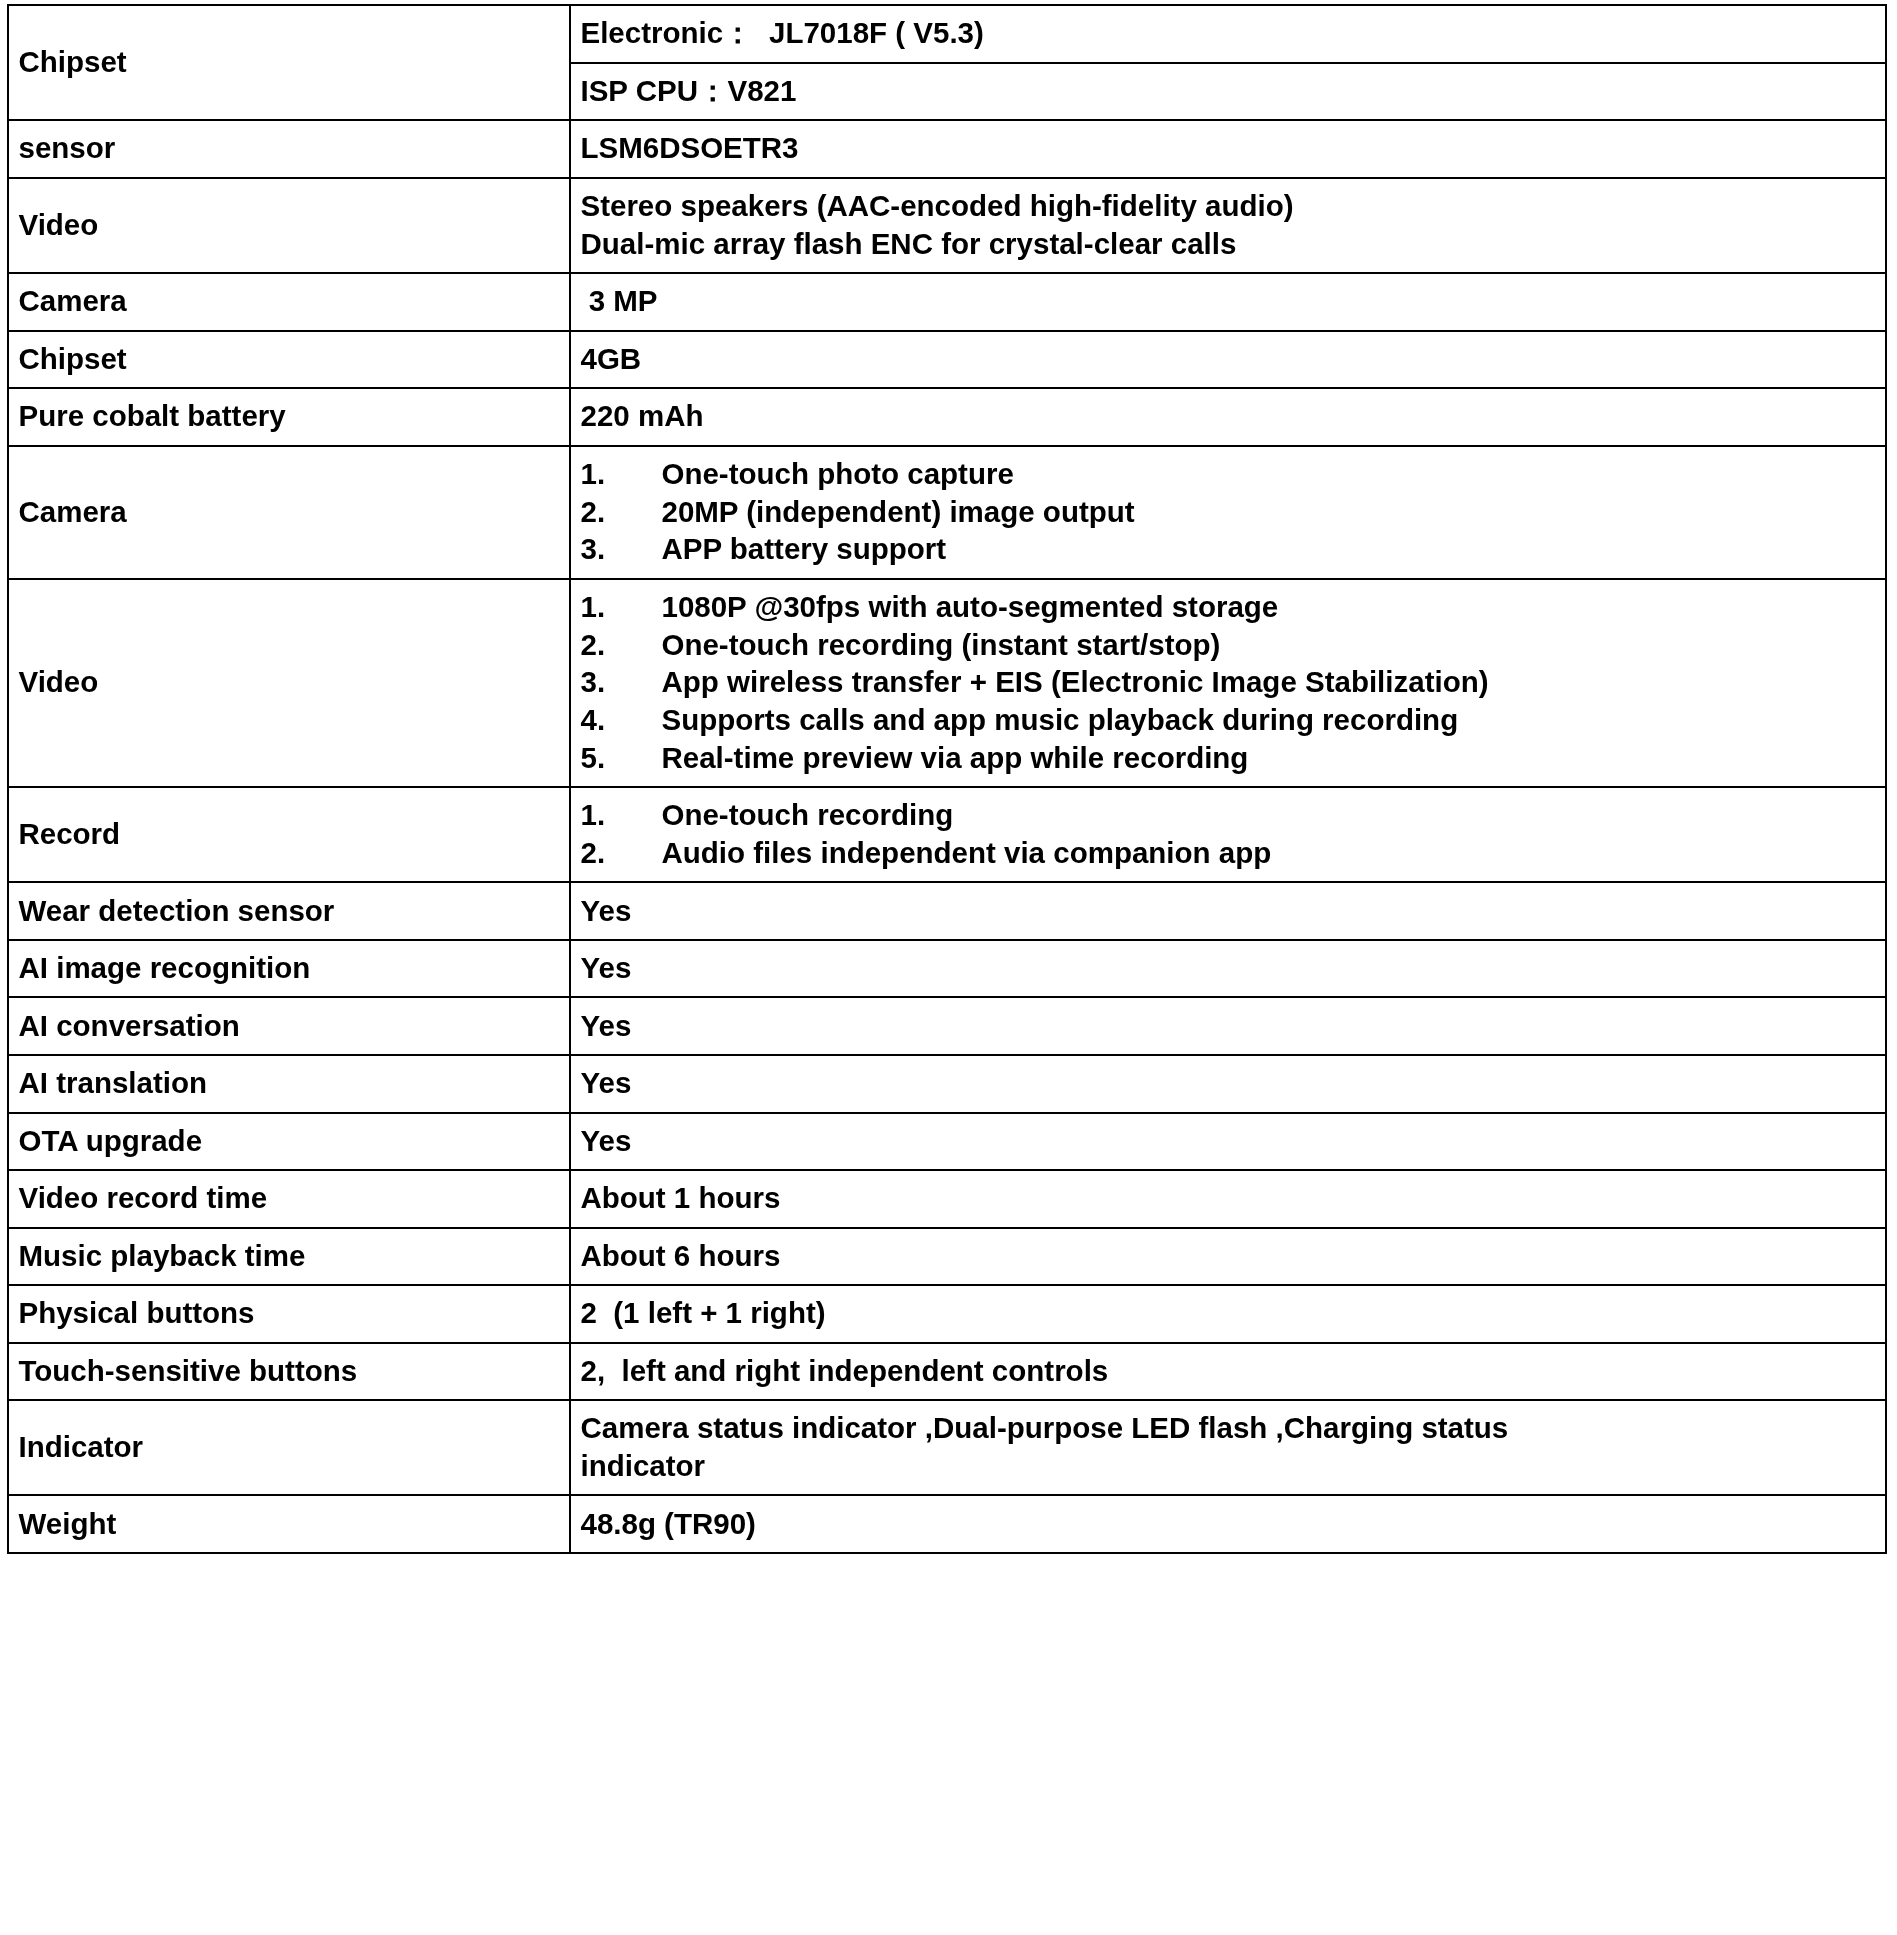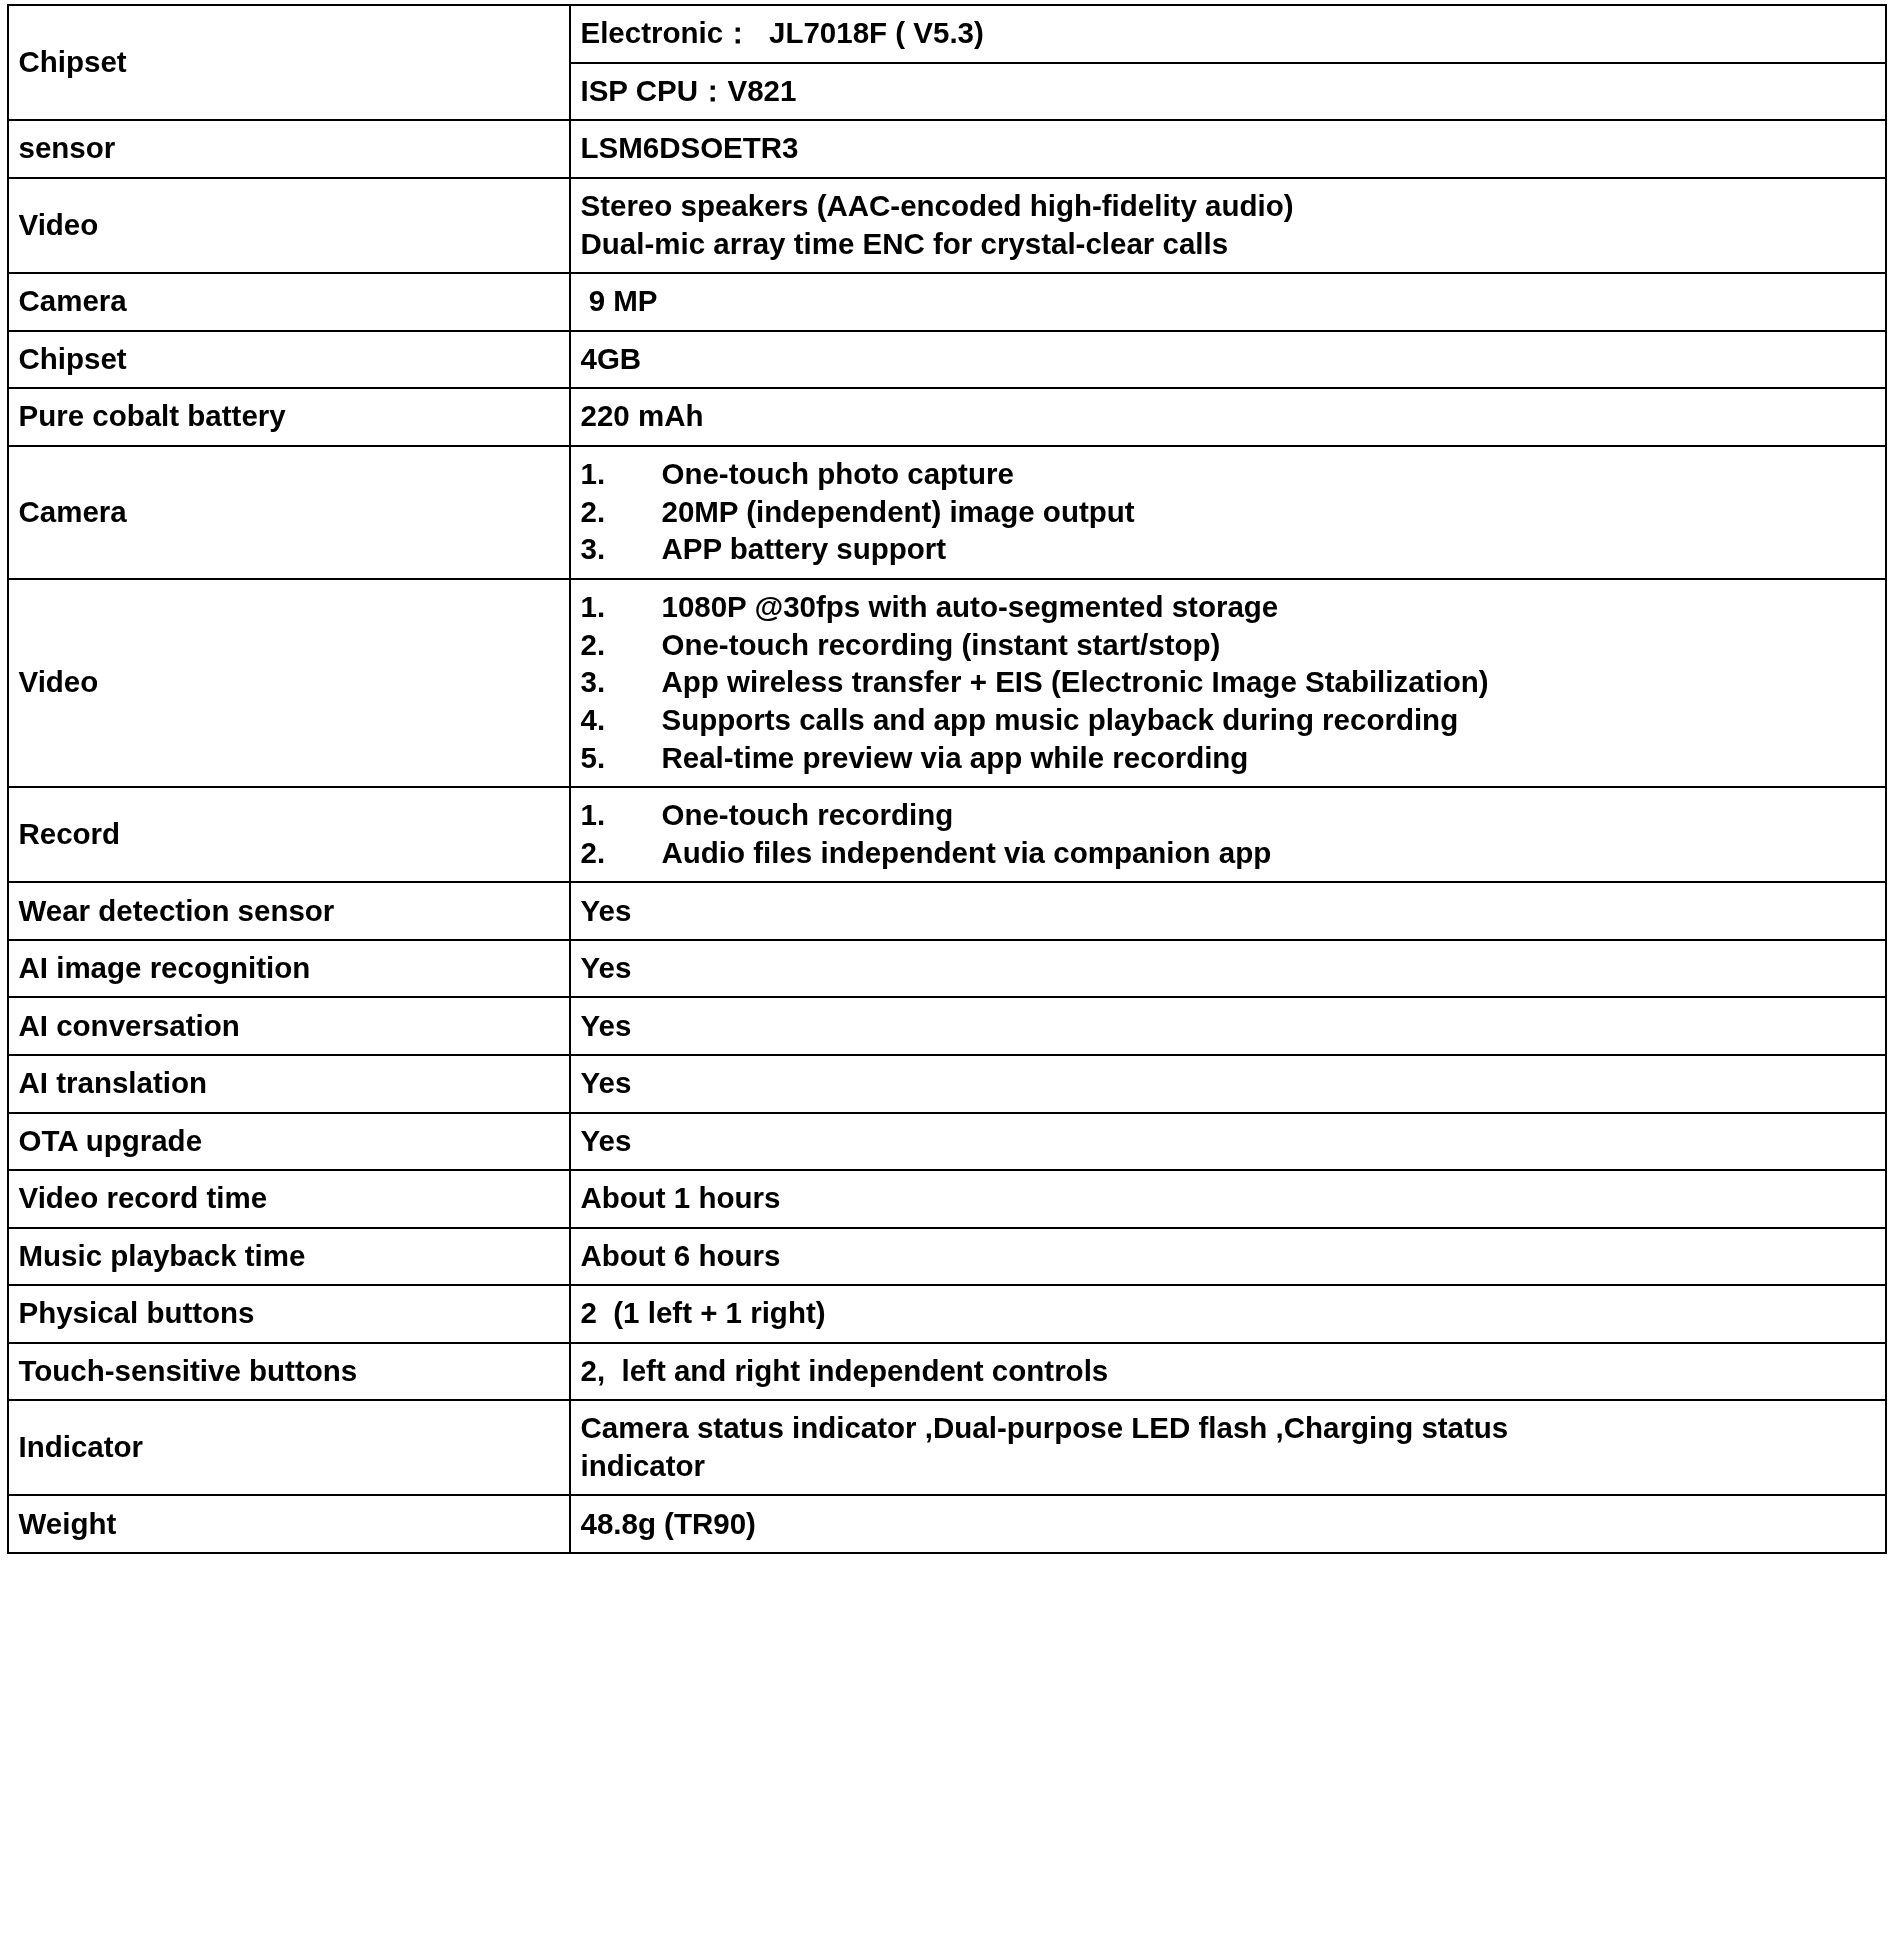--- a/index.html
+++ b/index.html
@@ -94,29 +94,29 @@
             <div class="val-lines">
               <div>LSM6DSOETR3</div>
             </div>
           </td>
         </tr>
         <tr>
           <td class="label">Video</td>
           <td class="value">
             <div class="val-lines">
               <div>Stereo speakers (AAC-encoded high-fidelity audio)</div>
-              <div>Dual-mic array time ENC for crystal-clear calls</div>
+              <div>Dual-mic array flash ENC for crystal-clear calls</div>
             </div>
           </td>
         </tr>
         <tr>
           <td class="label">Camera</td>
           <td class="value">
             <div class="val-lines">
-              <div> 9 MP</div>
+              <div> 3 MP</div>
             </div>
           </td>
         </tr>
         <tr>
           <td class="label">Chipset</td>
           <td class="value">
             <div class="val-lines">
               <div>4GB</div>
             </div>
           </td>

